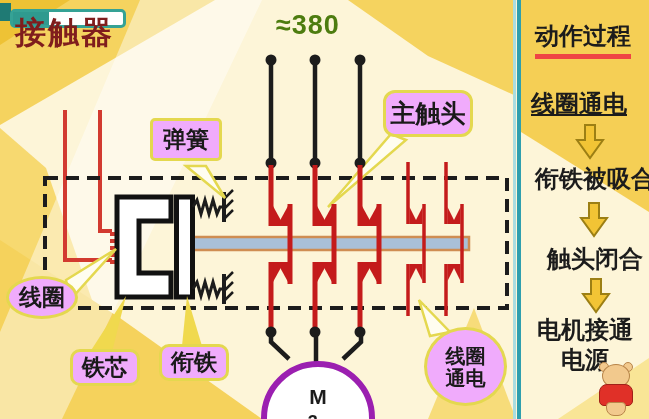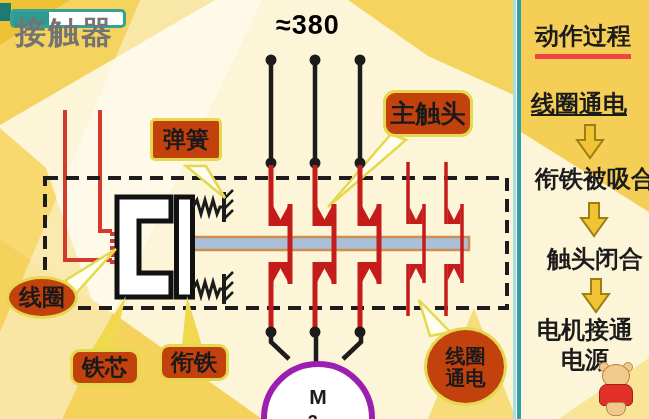--- a/index.html
+++ b/index.html
@@ -16,46 +16,46 @@
   .bg-lm{background:#f6d45e; opacity:.85; clip-path:polygon(0 128px,46px 168px,92px 300px,0 330px);}
   .bg-bm{background:#f7dc7a; clip-path:polygon(428px 419px,474px 308px,516px 419px);}
   .bg-tr{background:#f5d35f; clip-path:polygon(348px 0,516px 0,516px 96px,428px 56px);}
   .bg-rp{background:#f5cf55; clip-path:polygon(521px 0,649px 0,649px 212px,521px 132px);}
   .bg-rb{background:#f9e596; clip-path:polygon(558px 419px,649px 358px,649px 419px);}
   .bg-beam{background:rgba(255,255,255,.45); clip-path:polygon(140px 0,262px 0,62px 419px,0 419px,0 332px);}
 
   svg.circuit{position:absolute; left:0; top:0; z-index:1;}
 
   .bubble{
-    position:absolute; z-index:2; background:#c2410c; border:3px solid #e4d84f;
+    position:absolute; z-index:2; background:#f0abfc; border:3px solid #e4d84f;
     display:flex; align-items:center; justify-content:center;
     font-weight:bold; color:#1a1a1a; box-sizing:border-box; line-height:1.1;
   }
   .b-spring{left:150px; top:118px; width:72px; height:43px; border-radius:5px; font-size:23px;}
   .b-main{left:383px; top:90px; width:90px; height:47px; border-radius:12px; font-size:25px;}
   .b-coil{left:6px; top:276px; width:72px; height:43px; border-radius:50%; font-size:23px;}
   .b-core{left:70px; top:349px; width:70px; height:37px; border-radius:10px; font-size:23px;}
   .b-arm{left:159px; top:344px; width:70px; height:37px; border-radius:10px; font-size:23px;}
   .b-aux{left:424px; top:327px; width:83px; height:79px; border-radius:50%; font-size:20px;}
   .b-aux span{display:block; width:46px; text-align:center;}
 
   .page-title{
     position:absolute; left:15px; top:12px; z-index:3;
-    font-size:31px; font-weight:900; letter-spacing:2px; color:#737373;
+    font-size:31px; font-weight:900; letter-spacing:2px; color:#7f1d1d;
   }
   .title-pill{
     position:absolute; left:10px; top:9px; width:116px; height:19px; z-index:2;
     background:#fff; border:3px solid #35a295; border-radius:5px; box-sizing:border-box;
   }
   .title-pill .fill{position:absolute; left:0; top:0; bottom:0; width:36px; background:#2f9a8f;}
   .title-corner{position:absolute; left:0; top:3px; width:11px; height:18px; background:#1f7a74; z-index:2;}
 
   .supply{
     position:absolute; left:276px; top:10px; z-index:3;
-    font-size:27px; font-weight:bold; color:#000000; letter-spacing:1px;
+    font-size:27px; font-weight:bold; color:#4d7c0f; letter-spacing:1px;
   }
 
   .sep-light{position:absolute; left:513px; top:0; width:3px; height:419px; background:#aadde0; z-index:3;}
   .sep-dark{position:absolute; left:517px; top:0; width:4px; height:419px; background:#2f9fae; z-index:3;}
 
   .panel{position:absolute; left:521px; top:0; width:128px; height:419px; z-index:4;}
   .panel .txt{position:absolute; font-weight:bold; color:#1c1c1c; font-size:24px; white-space:nowrap;}
   .p-heading{top:20px; left:14px; border-bottom:5px solid #ef4444; padding-bottom:2px;}
   .p-step0{top:88px; left:10px;text-decoration:underline;}
   .p-step1{top:163px; left:14px;}

